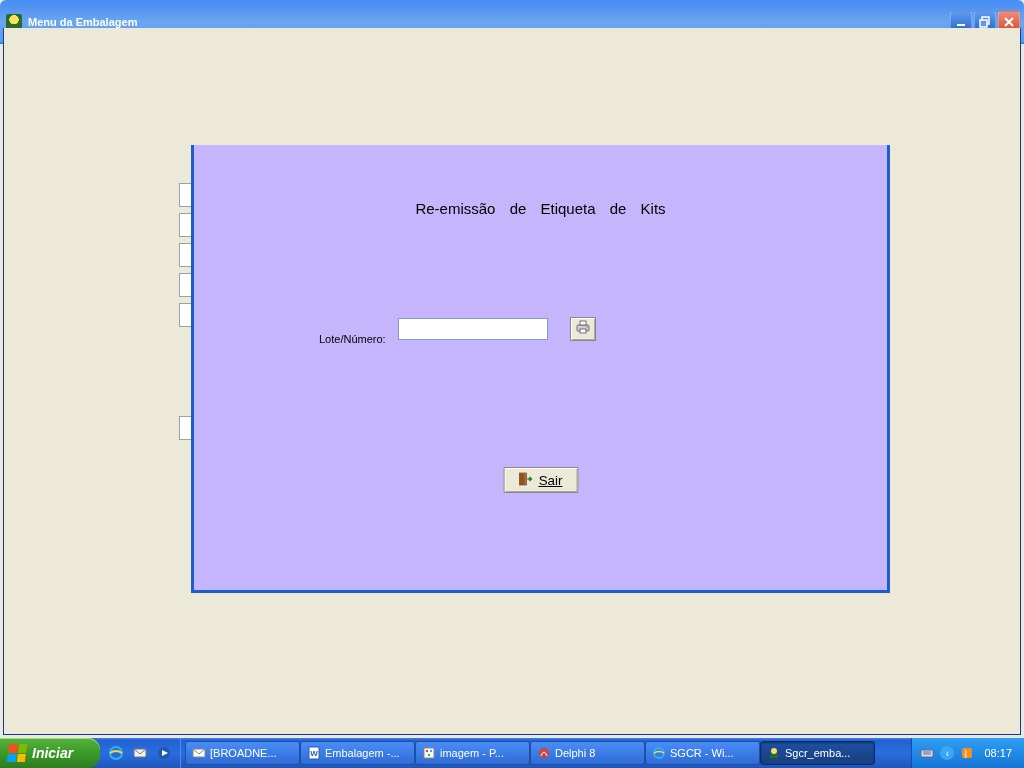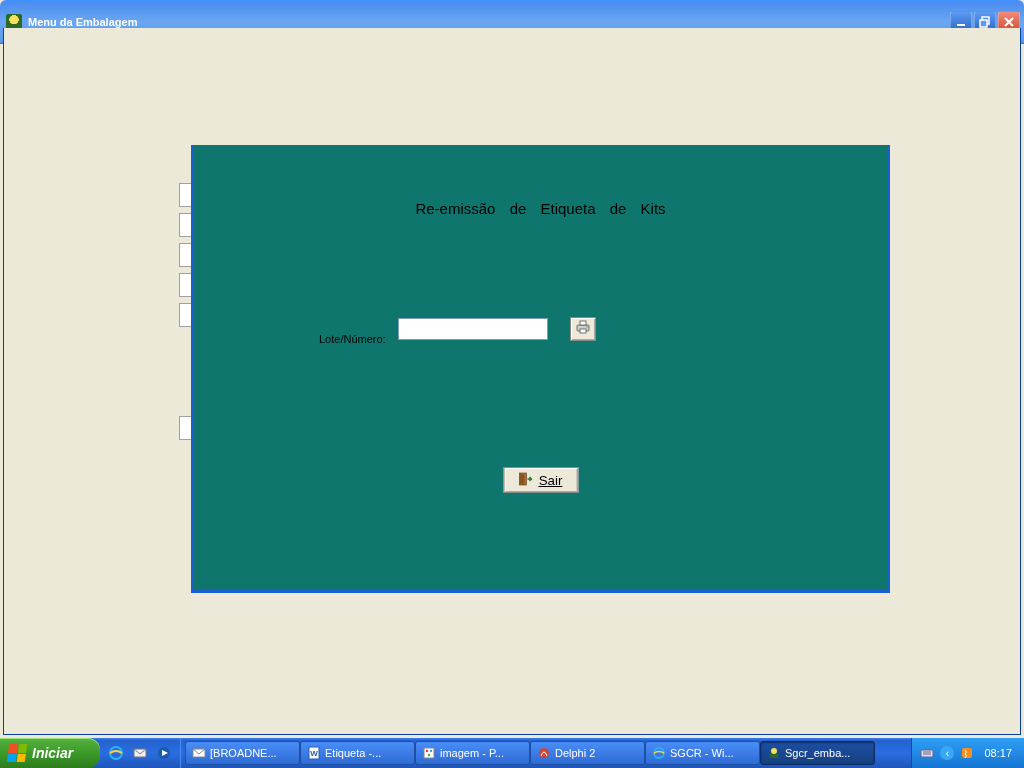--- a/index.html
+++ b/index.html
@@ -43,21 +43,21 @@
     display:flex; align-items:center; padding:0 4px 0 6px; color:#fff;
     border-top-left-radius:6px; border-top-right-radius:6px;
   }
   .dialog-titlebar .app-icon {
     width:16px; height:16px; margin-right:6px;
     background: radial-gradient(circle at 50% 35%, #f7e15a 0 35%, #2a6b2a 36% 100%);
     border-radius:2px;
   }
   .dialog-titlebar .title { font-weight:bold; flex:1; }
   .dialog-client {
-    position:absolute; left:0; top:28px; right:0; bottom:0; background:#0f766e;
+    position:absolute; left:0; top:28px; right:0; bottom:0; background:#c4b5fd;
     border:3px solid #1a5fd0; border-top:none;
   }
 
   .dlg-heading {
     position:absolute; left:0; top:55px; width:100%; text-align:center;
     font-size:15px; letter-spacing:0; color:#000; word-spacing: 10px;
   }
   .field-row { position:absolute; left:125px; top:167px; display:flex; align-items:center; gap:12px; }
   .field-label { color:#000;margin-top:21px; }
   .text-input { width:150px; height:22px; background:#fff; border:1px solid #7f9db9; padding:2px 4px; }
@@ -213,37 +213,37 @@
             <rect x="1" y="3" width="12" height="8" fill="#fff" stroke="#888"></rect>
             <path d="M1 3 L7 8 L13 3" stroke="#888" fill="none"></path>
           </svg></span>
       <span>[BROADNE...</span>
     </div>
     <div class="task">
       <span class="tico"><svg viewBox="0 0 14 14">
             <rect x="2" y="1" width="10" height="12" fill="#fff" stroke="#2a5db0"></rect>
             <text x="7" y="10" font-size="8" text-anchor="middle" fill="#2a5db0" font-weight="bold">W</text>
           </svg></span>
-      <span>Etiqueta -...</span>
+      <span>Embalagem -...</span>
     </div>
     <div class="task">
       <span class="tico"><svg viewBox="0 0 14 14">
             <rect x="2" y="2" width="10" height="10" fill="#fff" stroke="#888"></rect>
             <circle cx="5" cy="5" r="1.2" fill="#e33"></circle>
             <circle cx="9" cy="5" r="1.2" fill="#39f"></circle>
             <circle cx="7" cy="9" r="1.2" fill="#3b3"></circle>
           </svg></span>
       <span>imagem - P...</span>
     </div>
     <div class="task">
       <span class="tico"><svg viewBox="0 0 14 14">
             <circle cx="7" cy="7" r="5" fill="#d0453a"></circle>
             <path d="M4 10 Q7 2 10 10" stroke="#fff" stroke-width="1" fill="none"></path>
           </svg></span>
-      <span>Delphi 2</span>
+      <span>Delphi 8</span>
     </div>
     <div class="task">
       <span class="tico"><svg viewBox="0 0 14 14">
             <circle cx="7" cy="7" r="5" fill="none" stroke="#2bb3f3" stroke-width="1.8"></circle>
             <path d="M2 7 Q7 4 12 7" stroke="#ffd43a" stroke-width="1.5" fill="none"></path>
           </svg></span>
       <span>SGCR - Wi...</span>
     </div>
     <div class="task active">
       <span class="tico"><svg viewBox="0 0 14 14">

